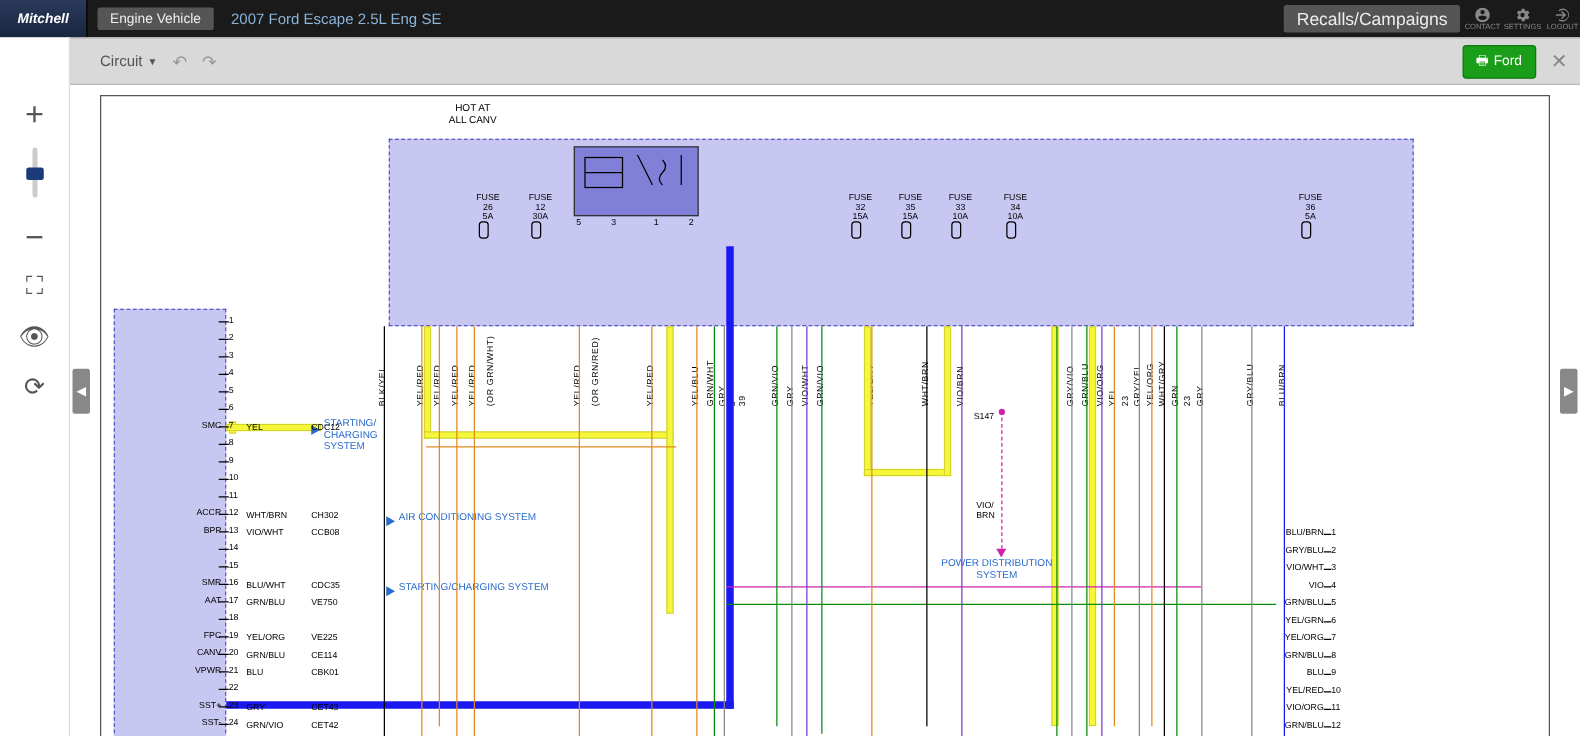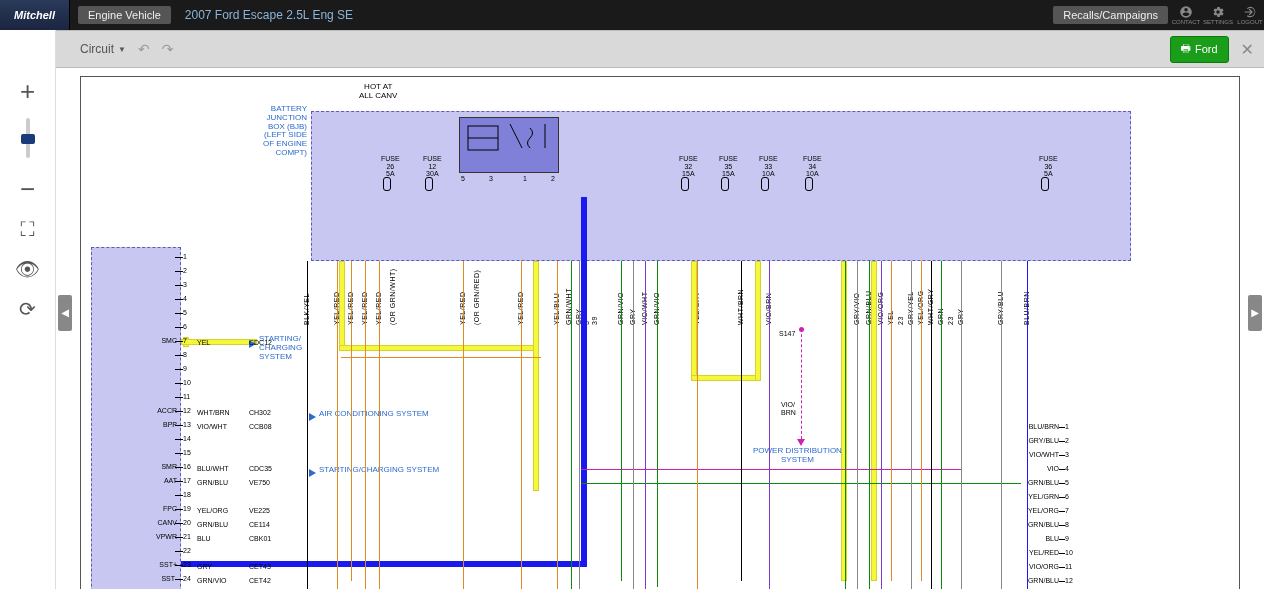--- a/index.html
+++ b/index.html
@@ -3,21 +3,21 @@
 <meta charset="utf-8">
 <style>
   * { box-sizing: border-box; margin: 0; padding: 0; font-family: Arial, sans-serif; }
   html, body { width: 1264px; height: 589px; overflow: hidden; background: #fff; }
   
   .topbar { height: 30px; background: #1a1a1a; display: flex; align-items: center; color: #ccc; font-size: 11px; }
   .logo { width: 70px; height: 30px; background: linear-gradient(#2a3a5a,#1a2540); color:#fff; font-style: italic; font-weight:bold; display:flex;align-items:center;justify-content:center;font-size:11px; border-right:1px solid #000;}
   .change-vehicle { background:#555; color:#eee; padding:3px 10px; margin:0 8px; border-radius:2px; font-size:11px; cursor:pointer;}
   .vehicle-name { color:#8ab4d8; font-size:12px; margin-left:6px;}
   .top-right { margin-left:auto; display:flex; align-items:center; gap:4px;}
-  .recalls { background:#555; color:#eee; padding:3px 10px; border-radius:2px; font-size:11px; cursor:pointer;margin-left:48px;}
+  .recalls { background:#555; color:#eee; padding:3px 10px; border-radius:2px; font-size:14px; cursor:pointer;margin-left:48px;}
   .top-icon { width:28px;height:28px;display:flex;flex-direction:column;align-items:center;justify-content:center;color:#888;font-size:6px;cursor:pointer;}
   .top-icon svg{width:14px;height:14px;fill:#888;}
   
   .subbar { height:38px; background:#d9d9d9; border-top:1px solid #bbb; border-bottom:1px solid #bbb; display:flex; align-items:center; padding:0 10px 0 80px; font-size:12px; position:relative;}
   .history-btn { color:#555; cursor:pointer; display:flex;align-items:center;gap:4px;}
   .nav-arrow { margin-left:12px; color:#999; font-size:14px; cursor:pointer;}
   .fig-title { position:absolute; left:50%; transform:translateX(-50%); color:#555; font-size:12px;}
   .print-btn { margin-left:auto; background:#1a9e1a; color:#fff; padding:3px 10px; border-radius:3px; font-size:11px; display:flex;align-items:center;gap:4px;cursor:pointer; border:1px solid #0c7a0c;}
   .close-x { margin-left:12px; color:#888; font-size:16px; cursor:pointer;}
   
@@ -126,26 +126,20 @@
 </div>
 
 <div class="side-handle left">◀</div>
 <div class="side-handle right">▶</div>
 
 <div class="canvas">
   <div class="page">
 
     <div class="lbl" style="left:278px;top:6px;text-align:center;white-space:pre">HOT AT
 ALL CANV</div>
-    <div class="lbl blue r" style="left:160px;top:28px;width:66px;white-space:pre">BATTERY
-JUNCTION
-BOX (BJB)
-(LEFT SIDE
-OF ENGINE
-COMPT)</div>
     <div class="lbl blue" style="left:484px;top:38px;white-space:pre">PCM
 POWER
 RELAY</div>
 
     <div class="bluebox junction"></div>
     <div class="bluebox leftblue"></div>
     <div class="relaybox">
       <svg width="100" height="56" viewBox="0 0 100 56">
         <rect x="8" y="8" width="30" height="24" fill="none" stroke="#000"></rect>
         <line x1="8" y1="20" x2="38" y2="20" stroke="#000"></line>

